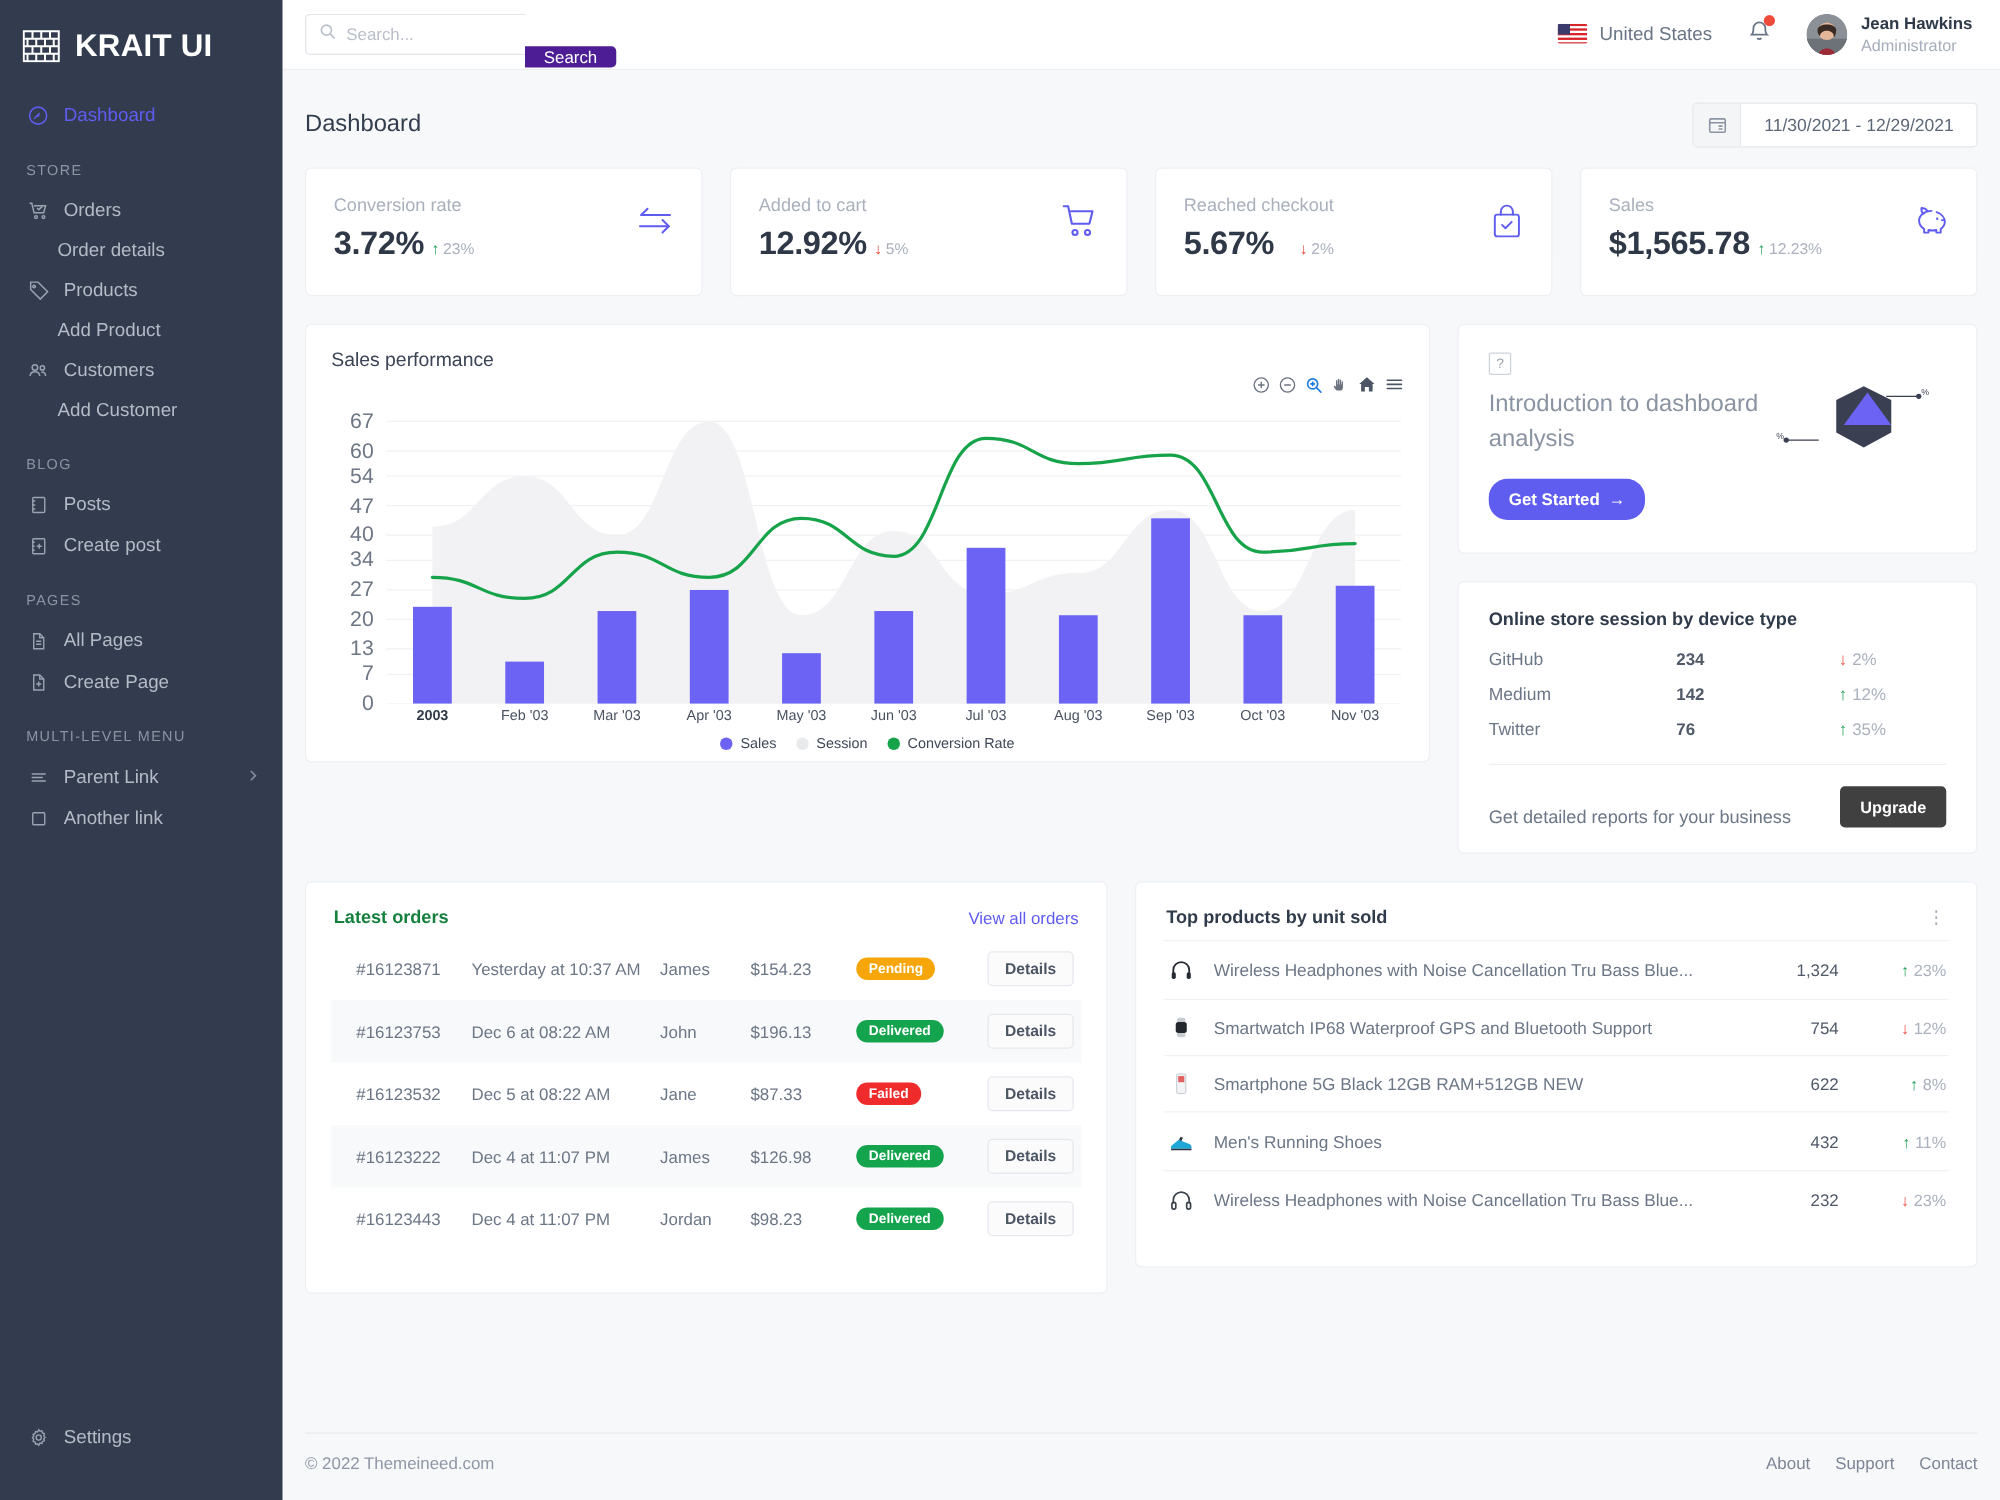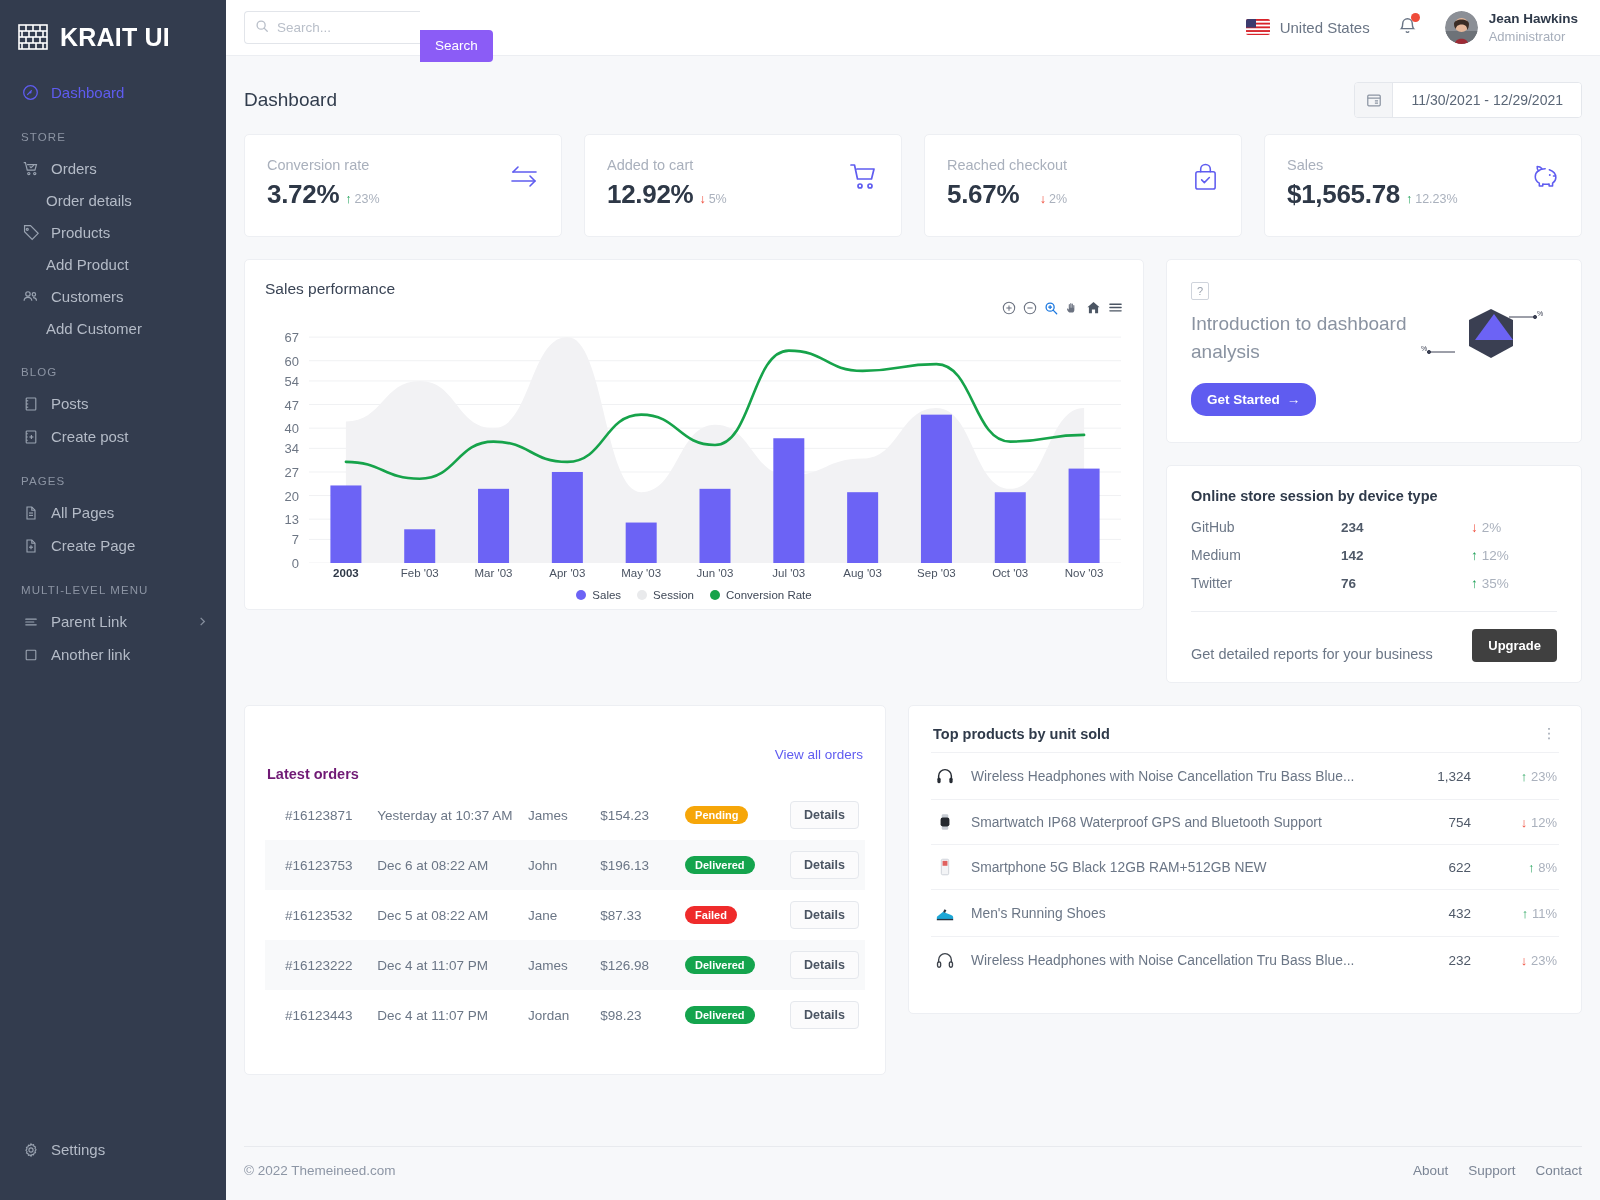--- a/index.html
+++ b/index.html
@@ -47,21 +47,21 @@
     display: flex; align-items: center; gap: 8px;
     width: 176px; height: 33px; border: 1px solid #e2e5ea; border-right: none;
     border-radius: 4px 0 0 4px; padding: 0 10px; background: #fff;
   }
   .search-field input {
     border: none; outline: none; font-size: 13.5px; width: 100%;
     font-family: "Liberation Sans", sans-serif; color: #55616f; background: transparent;
   }
   .search-field input::placeholder { color: #b9bfc9; }
   .search-btn {
-    height: 32px; background: #8b5cf6; color: #fff; border: none; border-radius: 0 4px 4px 0;
+    height: 17px; background: #4c1d95; color: #fff; border: none; border-radius: 0 4px 4px 0;
     padding: 0 15px; font-size: 13.5px; font-family: "Liberation Sans", sans-serif; cursor: pointer; margin-top: 36px;
   }
   .top-right { margin-left: auto; display: flex; align-items: center; gap: 25px; }
   .country { display: flex; align-items: center; gap: 10px; color: #65718091; cursor: pointer; }
   .country span { font-size: 15px; color: #6a7585; }
   .flag { width: 24px; height: 16px; border-radius: 2px; overflow: hidden; display:block; }
   .bell-wrap { position: relative; cursor: pointer; padding: 2px; }
   .bell-dot { position: absolute; top: 0px; right: 0px; width: 9px; height: 9px; border-radius: 50%; background: #ef4b3a; }
   .user { display: flex; align-items: center; gap: 11px; cursor: pointer; }
   .avatar { width: 33px; height: 33px; border-radius: 50%; overflow: hidden; flex: 0 0 33px; }
@@ -96,21 +96,21 @@
   .mid { display: flex; gap: 22px; margin-top: 22px; align-items: flex-start; }
   .card { background: #fff; border: 1px solid #edeff3; border-radius: 5px; }
   .chart-card { flex: 1 1 auto; padding: 20px 20px 14px 20px; min-width: 0; }
   .chart-head { display: flex; align-items: flex-start; }
   .chart-title { font-size: 15.5px; color: #3a4455; }
   .chart-tools { margin-left: auto; display: flex; align-items: center; gap: 7px; color: #6b7280; padding-top: 20px; }
   .chart-tools .tool { cursor: pointer; display: flex; }
 
   .plot { position: relative; height: 268px; margin-top: 12px; }
   .yaxis { position: absolute; left: 0; top: 0; width: 34px; height: 236px; }
-  .ytick { position: absolute; right: 0; transform: translateY(-50%); font-size: 13px; color: #6d7684; }
+  .ytick { position: absolute; right: 0; transform: translateY(-50%); font-size: 17px; color: #6d7684; }
   .plotarea { position: absolute; left: 44px; right: 2px; top: 0; height: 236px; }
   .plotarea svg { display: block; width: 100%; height: 100%; }
   .xaxis { position: absolute; left: 44px; right: 2px; top: 240px; display: flex; }
   .xtick { flex: 1 1 0; text-align: center; font-size: 11.5px; color: #4a5362; }
   .xtick.first { font-weight: 700; color: #2f3948; }
   .legend { position: absolute; left: 0; right: 0; top: 262px; display: flex; justify-content: center; gap: 16px; }
   .legend-item { display: flex; align-items: center; gap: 6px; font-size: 11.5px; color: #3f4857; cursor: pointer; }
   .legend-dot { width: 10px; height: 10px; border-radius: 50%; display: inline-block; }
 
   .side-col { flex: 0 0 416px; display: flex; flex-direction: column; gap: 22px; }
@@ -135,21 +135,21 @@
   .divider { height: 1px; background: #eceef2; margin: 14px 0 0 0; }
   .device-foot { display: flex; align-items: flex-end; margin-top: 17px; }
   .device-foot-text { font-size: 14.5px; color: #6b7686; }
   .btn-green { margin-left: auto; background: #404040; color: #fff; border: none; border-radius: 4px;
      padding: 9px 16px; font-size: 13px; cursor: pointer; font-family: "Liberation Sans", sans-serif; font-weight: 700; }
 
   
   .bottom { display: flex; gap: 22px; margin-top: 22px; align-items: flex-start; }
   .orders-card { flex: 0 0 642px; padding: 20px 20px 34px 20px; }
   .orders-head { display: flex; align-items: center; padding: 0 2px 8px 2px; }
-  .orders-title { font-size: 14.5px; font-weight: 700; color: #701a75; margin-top: 40px; }
+  .orders-title { font-size: 14.5px; font-weight: 700; color: #15803d; }
   .link { margin-left: auto; color: #5f5cf0; font-size: 13.5px; cursor: pointer; }
   table { width: 100%; border-collapse: collapse; }
   .orders-card td { padding: 11px 6px; font-size: 13.5px; color: #6b7686; vertical-align: middle; }
   .orders-card tr.alt { background: #f8f9fa; }
   .col-id { padding-left: 20px !important; width: 110px; }
   .col-date { width: 175px; }
   .col-name { width: 78px; }
   .col-amt { width: 92px; }
   .col-status { width: 112px; }
   .badge { display: inline-block; border-radius: 10px; padding: 3px 10px; font-size: 11px; color: #fff; font-weight: 700; }

